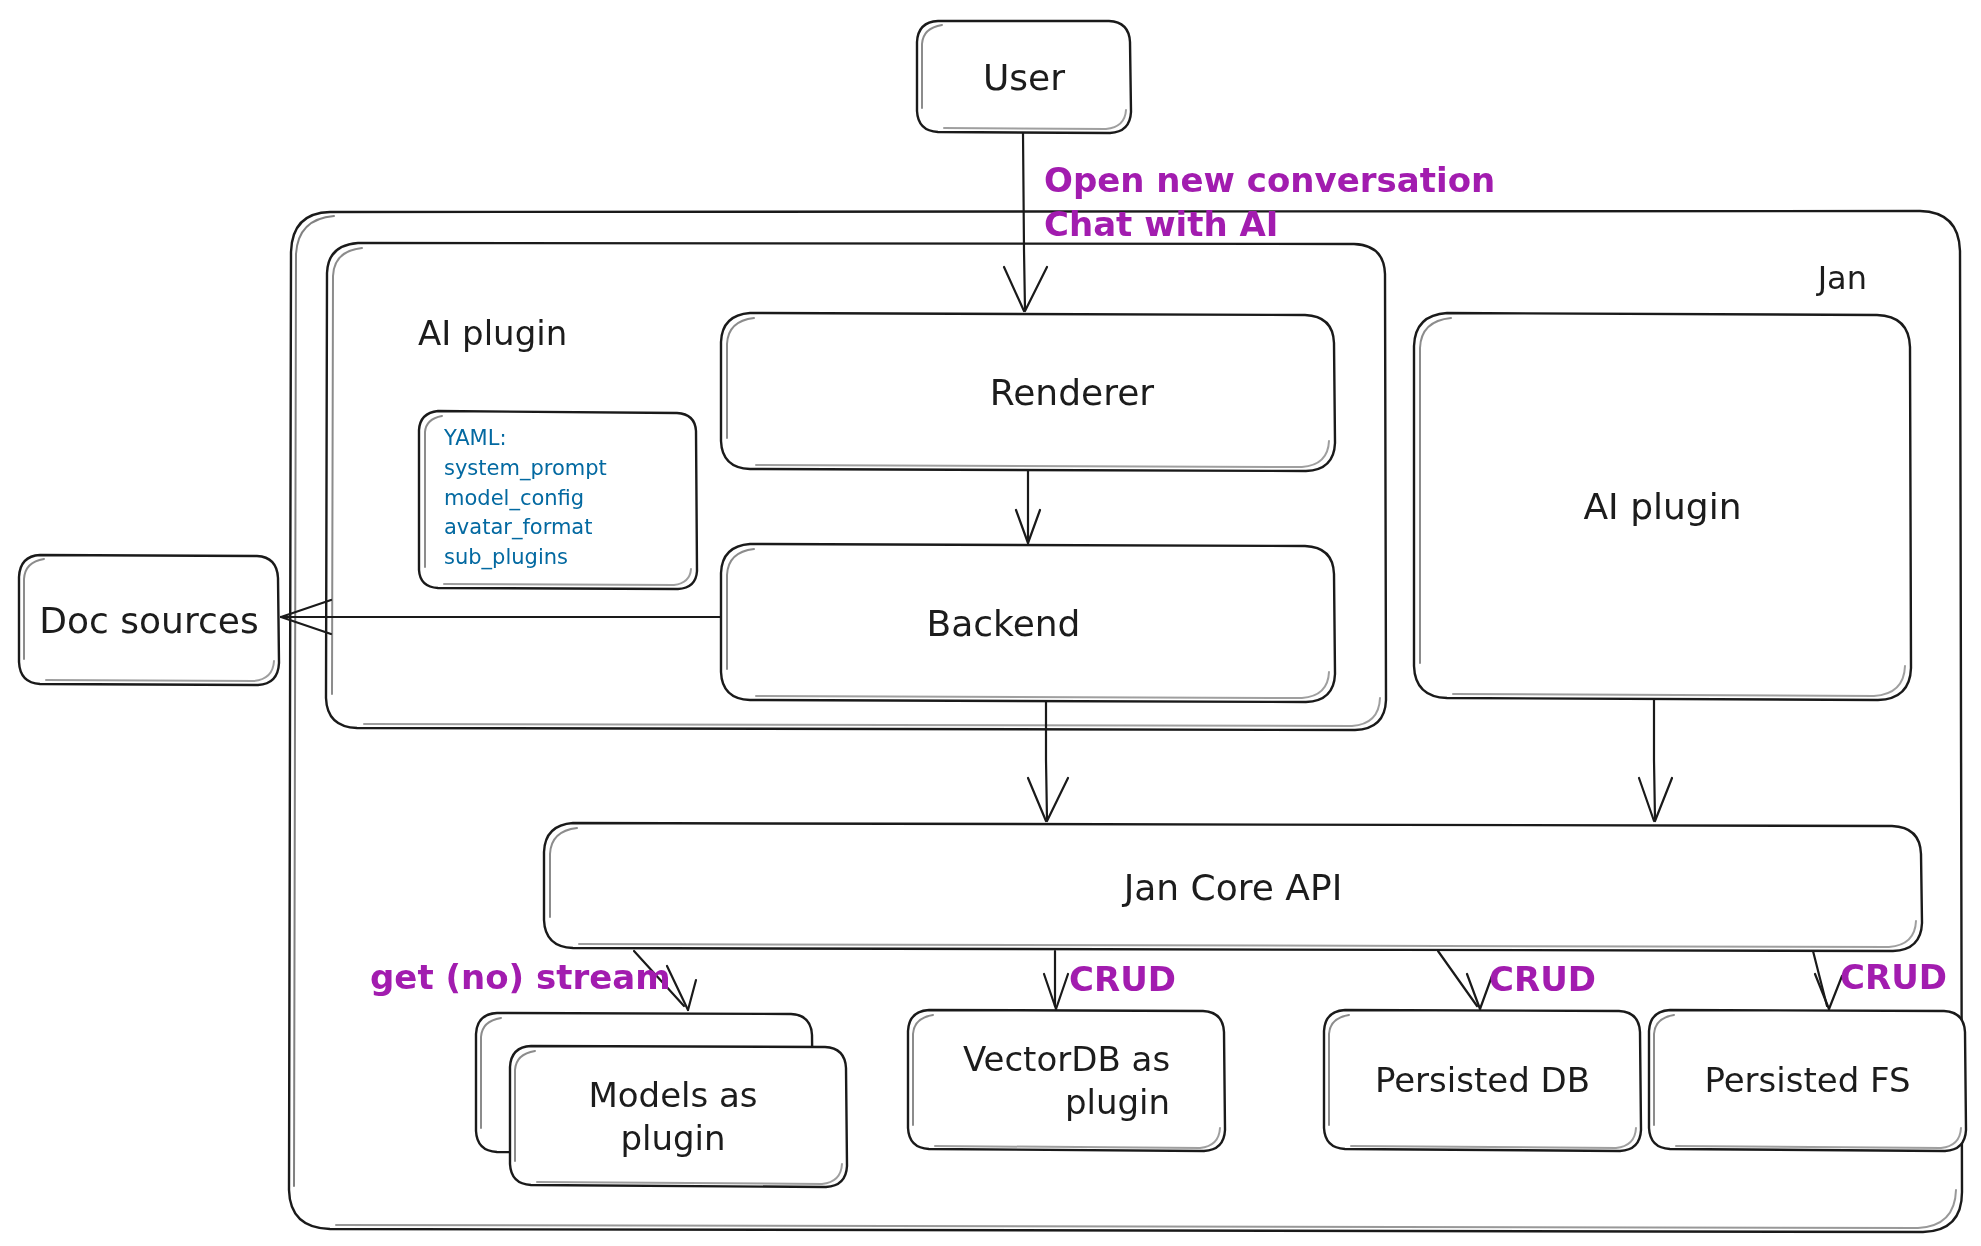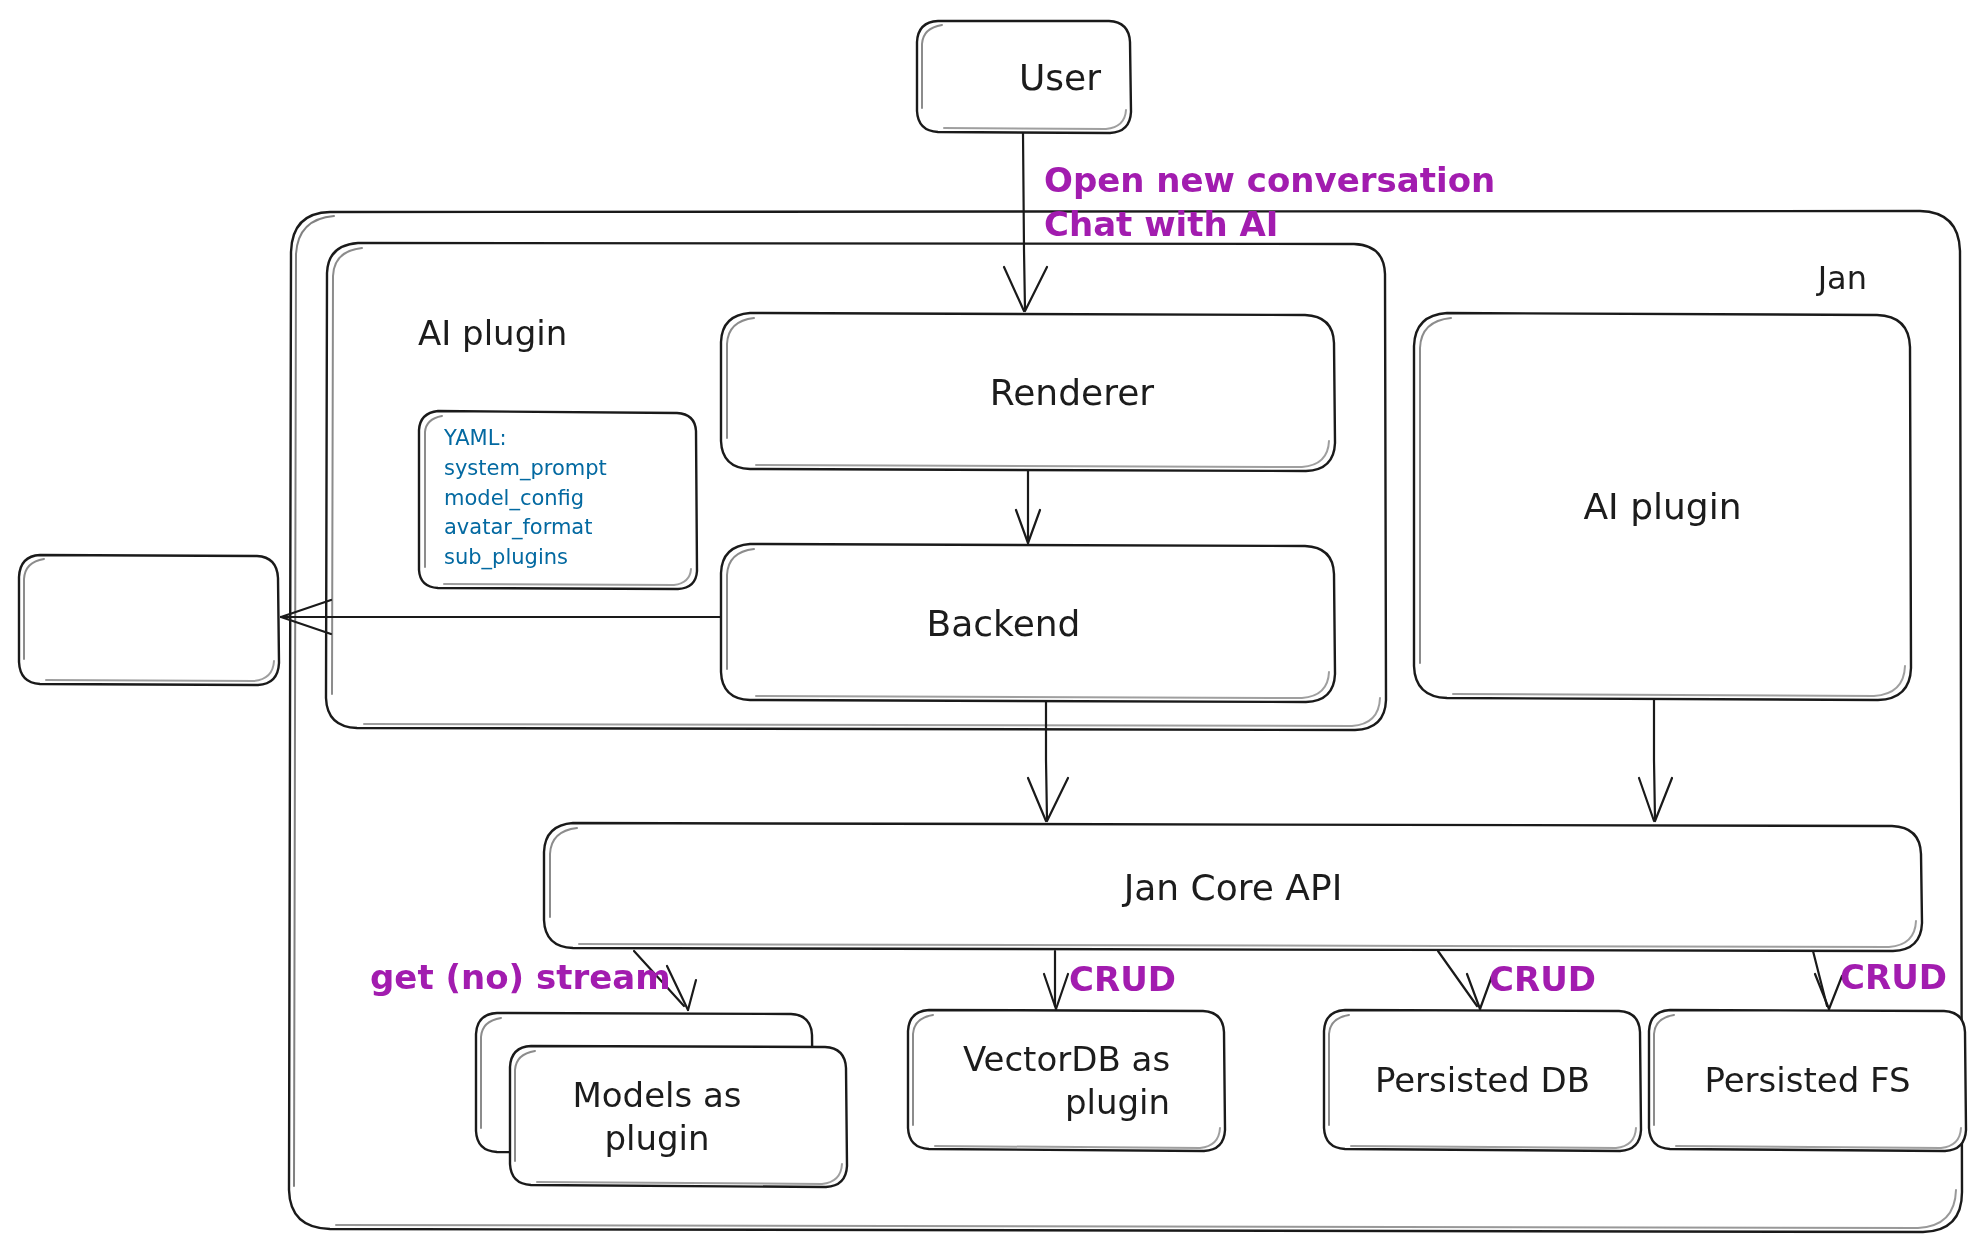--- a/index.html
+++ b/index.html
@@ -219,32 +219,33 @@
       <path class="arr" d="M 1813 951 L 1827 1006"></path>
       <path class="arr" d="M 1815 974 L 1829 1009"></path>
       <path class="arr" d="M 1842 976 L 1829 1009"></path>
     </g>
   </svg>
 
   <div class="container-title fs-32" style="left:1867px; top:278px; transform:translate(-100%,-50%);">Jan</div>
 
   <div class="container-title fs-34" style="left:418px; top:333px; transform:translateY(-50%);">AI plugin</div>
 
-  <div class="node-label fs-36" style="left:917px; top:21px; width:214px; height:112px;padding-left:36px;">User</div>
+  <div class="node-label fs-36" style="left:917px; top:21px; width:214px; height:112px;">User</div>
 
   <div class="node-label fs-36" style="left:721px; top:313px; width:614px; height:158px;margin-left:44px;">Renderer</div>
 
   <div class="node-label fs-36" style="left:721px; top:544px; width:565px; height:158px;">Backend</div>
 
   <div class="node-label fs-36" style="left:1414px; top:313px; width:497px; height:387px;">AI plugin</div>
 
+  <div class="node-label fs-36" style="left:19px; top:555px; width:260px; height:130px;">Doc sources</div>
 
   <div class="node-label fs-36" style="left:544px; top:823px; width:1378px; height:128px;">Jan Core API</div>
 
-  <div class="node-label fs-34" style="left:494px; top:1046px; width:326px; height:141px;">Models as
+  <div class="node-label fs-34" style="left:510px; top:1046px; width:326px; height:141px;">Models as
 plugin</div>
 
   <div class="node-label fs-34" style="left:908px; top:1010px; width:317px; height:141px;text-align:right;">VectorDB as
 plugin</div>
 
   <div class="node-label fs-34" style="left:1324px; top:1010px; width:317px; height:141px;">Persisted DB</div>
 
   <div class="node-label fs-34" style="left:1649px; top:1010px; width:317px; height:141px;">Persisted FS</div>
 
   <div class="yaml-text" style="left:444px; top:424px; width:250px;">YAML:

